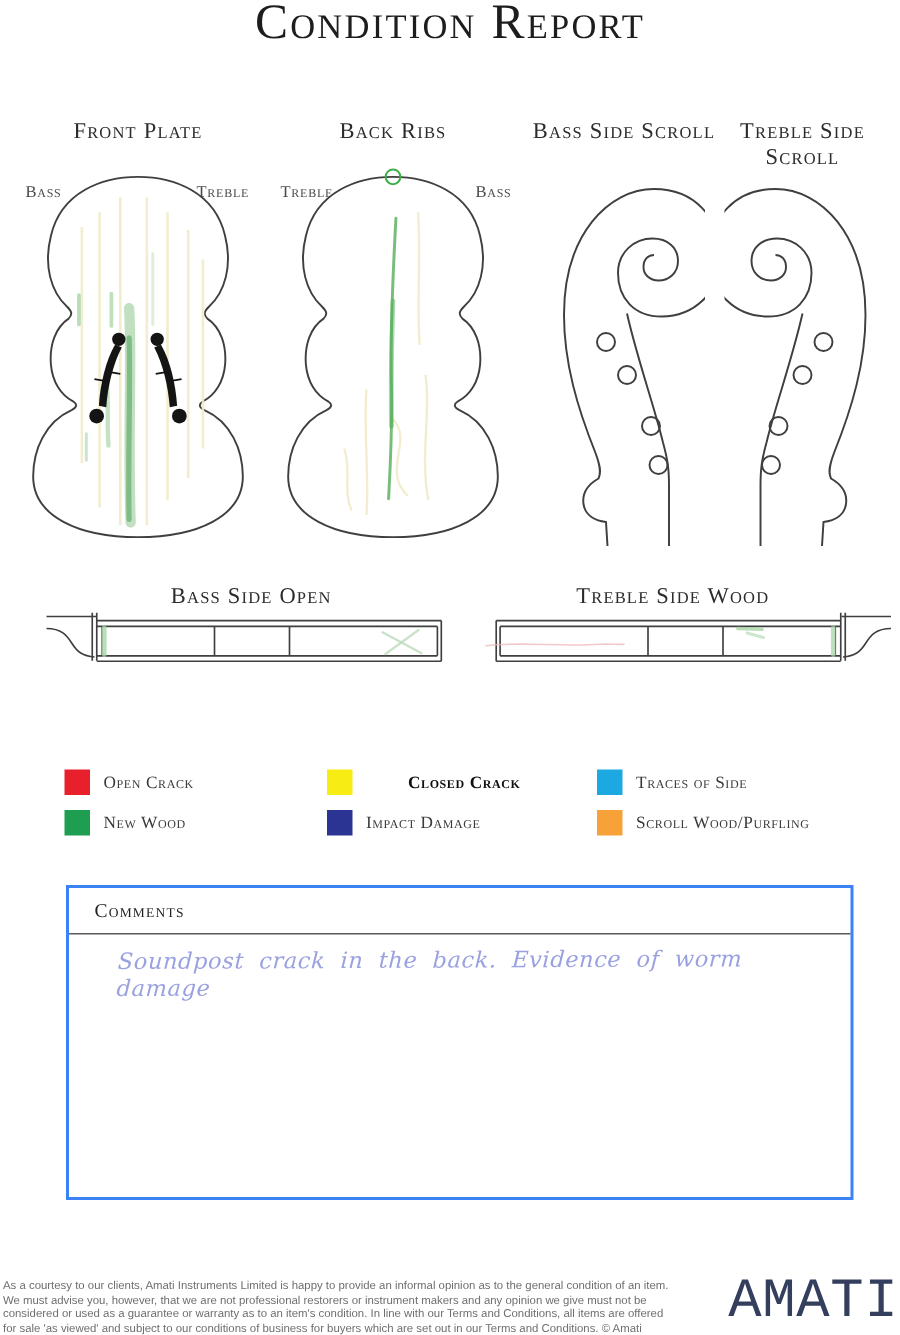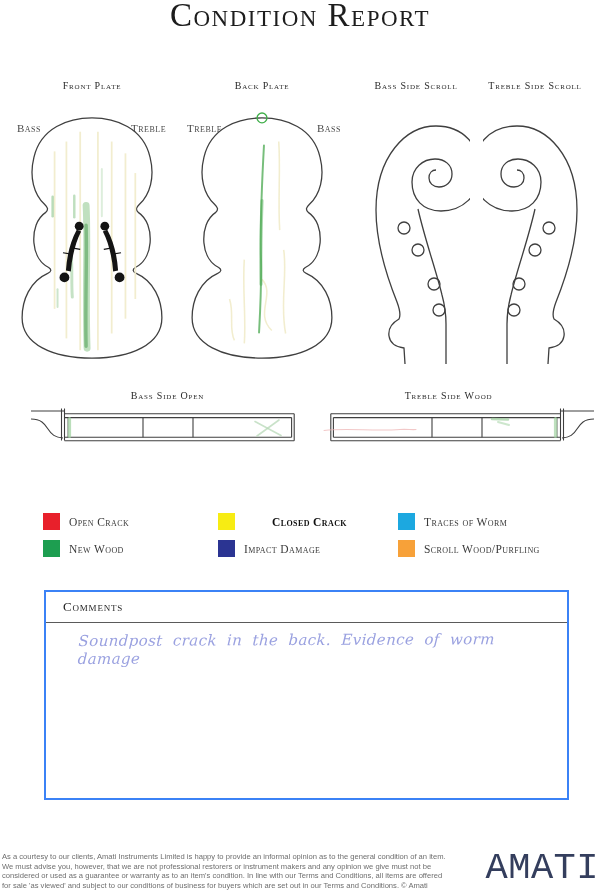--- a/index.html
+++ b/index.html
@@ -6,21 +6,21 @@
   body {
     width:600px; height:890px; background:#ffffff; position:relative;
     overflow:hidden; font-family:"Liberation Serif", serif;
   }
   .abs { position:absolute; }
   .page-title {
     top:-3px; left:0; width:600px; text-align:center;
     font-variant:small-caps; font-size:33px; letter-spacing:1.5px; color:#1d1d1d;
   }
   .diagram-label {
-    font-variant:small-caps; font-size:10px; letter-spacing:0.8px;
+    font-variant:small-caps; font-size:15px; letter-spacing:0.8px;
     color:#2c2c2c; text-align:center;
   }
   .side-label {
     font-variant:small-caps; font-size:11px; letter-spacing:0.5px; color:#4a4a4a;
   }
   svg { display:block; }
   .legend-item { display:flex; align-items:center; gap:9px; }
   .swatch { width:17px; height:17px; flex:0 0 auto; }
   .legend-label {
     font-variant:small-caps; font-size:11.5px; letter-spacing:0.4px; color:#3a3a3a;
@@ -91,21 +91,21 @@
       <path d="M40,13.6 V33.2" stroke-width="0.8"></path>
       <path d="M115,13.6 V33.2"></path>
       <path d="M165,13.6 V33.2"></path>
     </g>
   </defs>
 </svg>
 
 <div class="abs page-title">Condition Report</div>
 
 <div class="abs diagram-label" style="left:14px;top:80px;width:156px">Front Plate</div>
-<div class="abs diagram-label" style="left:184px;top:80px;width:156px">Back Plate</div>
+<div class="abs diagram-label" style="left:184px;top:80px;width:156px">Back Ribs</div>
 <div class="abs diagram-label" style="left:354px;top:80px;width:124px">Bass Side Scroll</div>
 <div class="abs diagram-label" style="left:473px;top:80px;width:124px">Treble Side Scroll</div>
 
 <div class="abs side-label" style="left:17px;top:122px">Bass</div>
 <div class="abs side-label" style="left:131px;top:122px">Treble</div>
 <div class="abs side-label" style="left:187px;top:122px">Treble</div>
 <div class="abs side-label" style="left:317px;top:122px">Bass</div>
 
 <svg class="abs" style="left:14px;top:112px" width="156" height="252" viewBox="0 0 156 256">
   <use href="#plate-outline"></use>
@@ -198,21 +198,21 @@
 <div class="abs legend-item" style="left:43px;top:513px">
   <span class="swatch" style="background: rgb(232, 32, 43);"></span>
   <span class="legend-label">Open Crack</span>
 </div>
 <div class="abs legend-item" style="left:218px;top:513px">
   <span class="swatch" style="background: rgb(247, 236, 19);"></span>
   <span class="legend-label bold">Closed Crack</span>
 </div>
 <div class="abs legend-item" style="left:398px;top:513px">
   <span class="swatch" style="background: rgb(28, 168, 224);"></span>
-  <span class="legend-label">Traces of Worm</span>
+  <span class="legend-label">Traces of Side</span>
 </div>
 <div class="abs legend-item" style="left:43px;top:540px">
   <span class="swatch" style="background: rgb(29, 158, 80);"></span>
   <span class="legend-label">New Wood</span>
 </div>
 <div class="abs legend-item" style="left:218px;top:540px">
   <span class="swatch" style="background: rgb(43, 52, 146);"></span>
   <span class="legend-label">Impact Damage</span>
 </div>
 <div class="abs legend-item" style="left:398px;top:540px">

